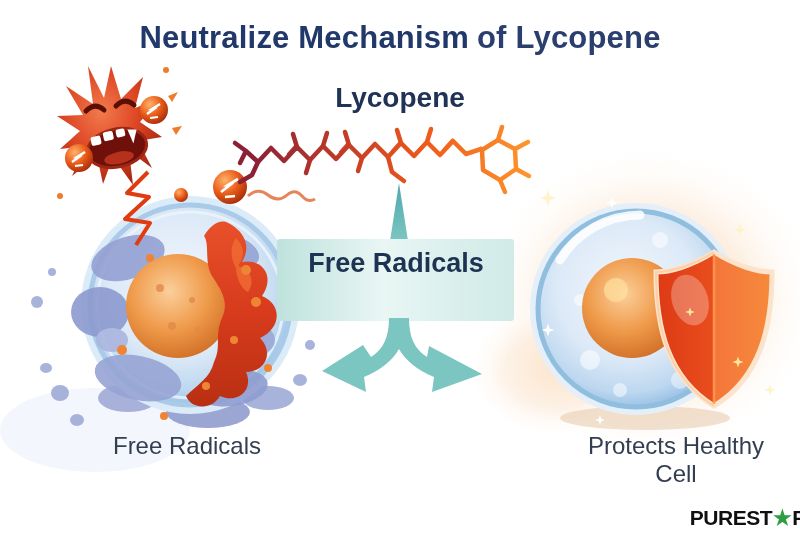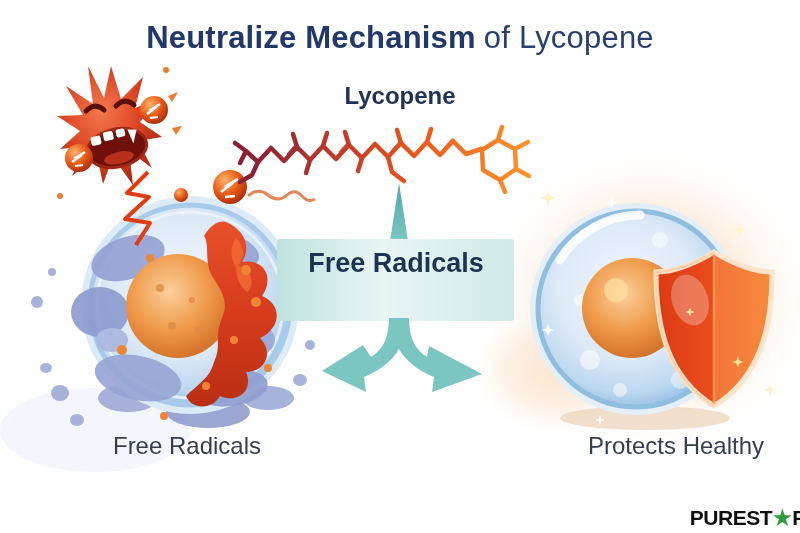--- a/index.html
+++ b/index.html
@@ -6,23 +6,23 @@
   .stage{
     position:relative;width:800px;height:533px;overflow:hidden;
     background:#ffffff;font-family:"Liberation Sans", sans-serif;
   }
   .art{position:absolute;left:0;top:0;width:800px;height:533px;}
   .txt{position:absolute;text-align:center;}
   .title{
     left:0;top:20px;width:800px;font-size:31px;color:#21386b;letter-spacing:.2px;
   }
   .title .b{font-weight:700;}
-  .title .r{font-weight:400;margin-left:8px;color:#2a3f6e;}
+  .title .r{font-weight:700;margin-left:8px;color:#2a3f6e;}
   .molecule-label{
-    left:300px;top:82px;width:200px;font-size:24px;font-weight:700;color:#203356;
+    left:300px;top:82px;width:200px;font-size:28px;font-weight:700;color:#203356;
   }
   .flow-text{
     left:277px;top:247px;width:238px;font-size:27px;font-weight:700;
     color:#1c3452;line-height:1.22;
   }
   .caption{font-size:24px;color:#333e51;line-height:1.18;}
   .caption.left{left:87px;top:432px;width:200px;}
   .caption.right{left:576px;top:432px;width:200px;}
   .logo{
     position:absolute;right:-7px;bottom:3px;font-size:21px;font-weight:800;
@@ -291,19 +291,20 @@
   <div class="txt flow-text">
     <div>Free Radicals</div>
   </div>
 
   <div class="txt caption left">
     <div>Free Radicals</div>
   </div>
 
   <div class="txt caption right">
     <div>Protects Healthy</div>
+    <div>Cell</div>
   </div>
 
   <div class="logo">
     <span>PUREST</span><span class="star">★</span><span>R</span>
   </div>
 
 </div>
 
 </body></html>

